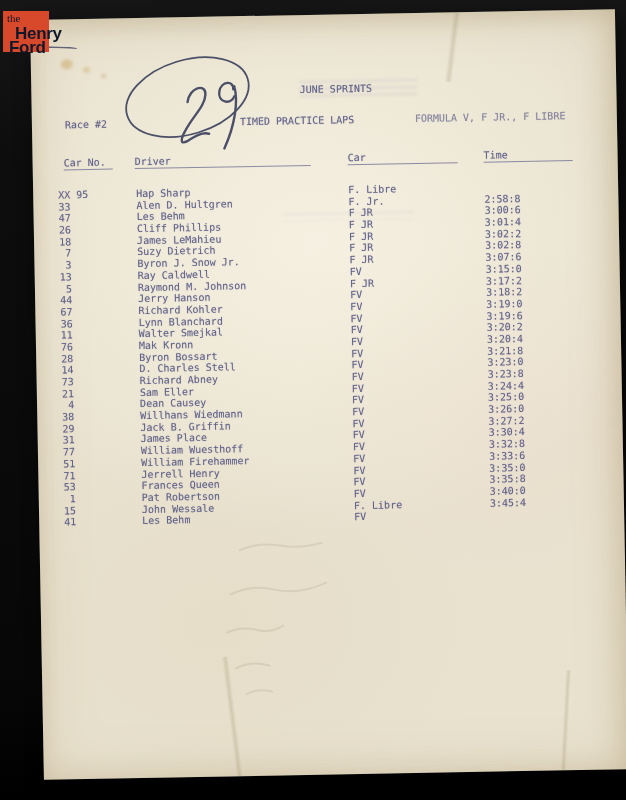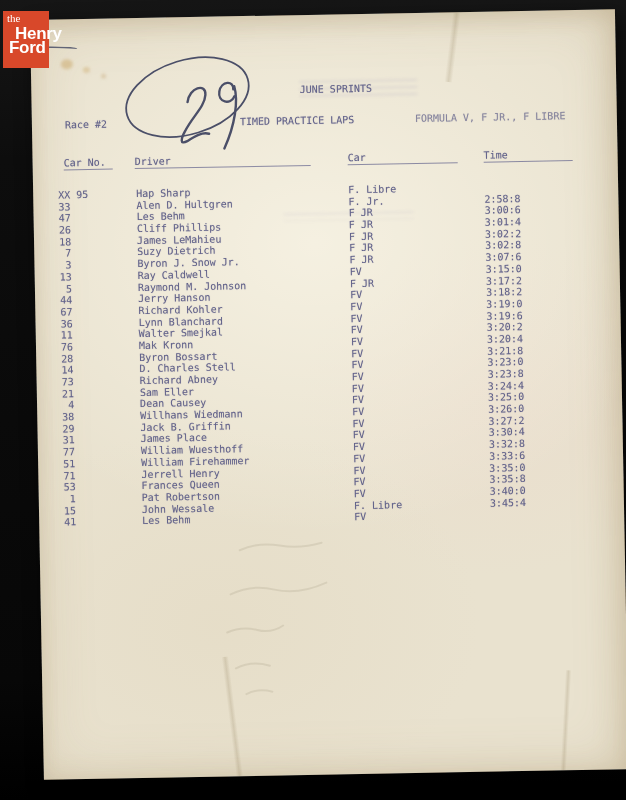--- a/index.html
+++ b/index.html
@@ -42,22 +42,22 @@
     font-family:"DejaVu Sans Mono","Liberation Mono",monospace;
     font-size:10px;color:#62628a;white-space:pre;
     text-shadow:0 0 1px rgba(98,98,138,.38);
   }
   .c-no{width:78px;}
   .c-driver{width:212px;}
   .c-car{width:136px;}
   .c-time{flex:1;}
   
   .logo{
-    position:absolute;left:3px;top:11px;width:46px;height:57px;
-    background:#d8482a;z-index:30;color:#ffffff;
+    position:absolute;left:3px;top:11px;width:46px;height:41px;
+    background:#d8482a;z-index:30;color:#0f172a;
   }
   .logo .l-the{position:absolute;left:4px;top:1px;font-family:"Liberation Serif",serif;font-size:11px;}
   .logo .l-henry{position:absolute;left:12px;top:13px;font-family:"Liberation Sans",sans-serif;font-weight:bold;font-size:17px;letter-spacing:-.3px;}
   .logo .l-ford{position:absolute;left:6px;top:27px;font-family:"Liberation Sans",sans-serif;font-weight:bold;font-size:17px;letter-spacing:-.3px;}
   
   .pen-svg{position:absolute;left:90px;top:33px;z-index:5;}
   .pen-dash{
     position:absolute;left:11px;top:27px;width:36px;height:3px;
     border-top:2.5px solid #4b4f68;border-radius:40%;transform:rotate(3deg);opacity:.85;
   }

